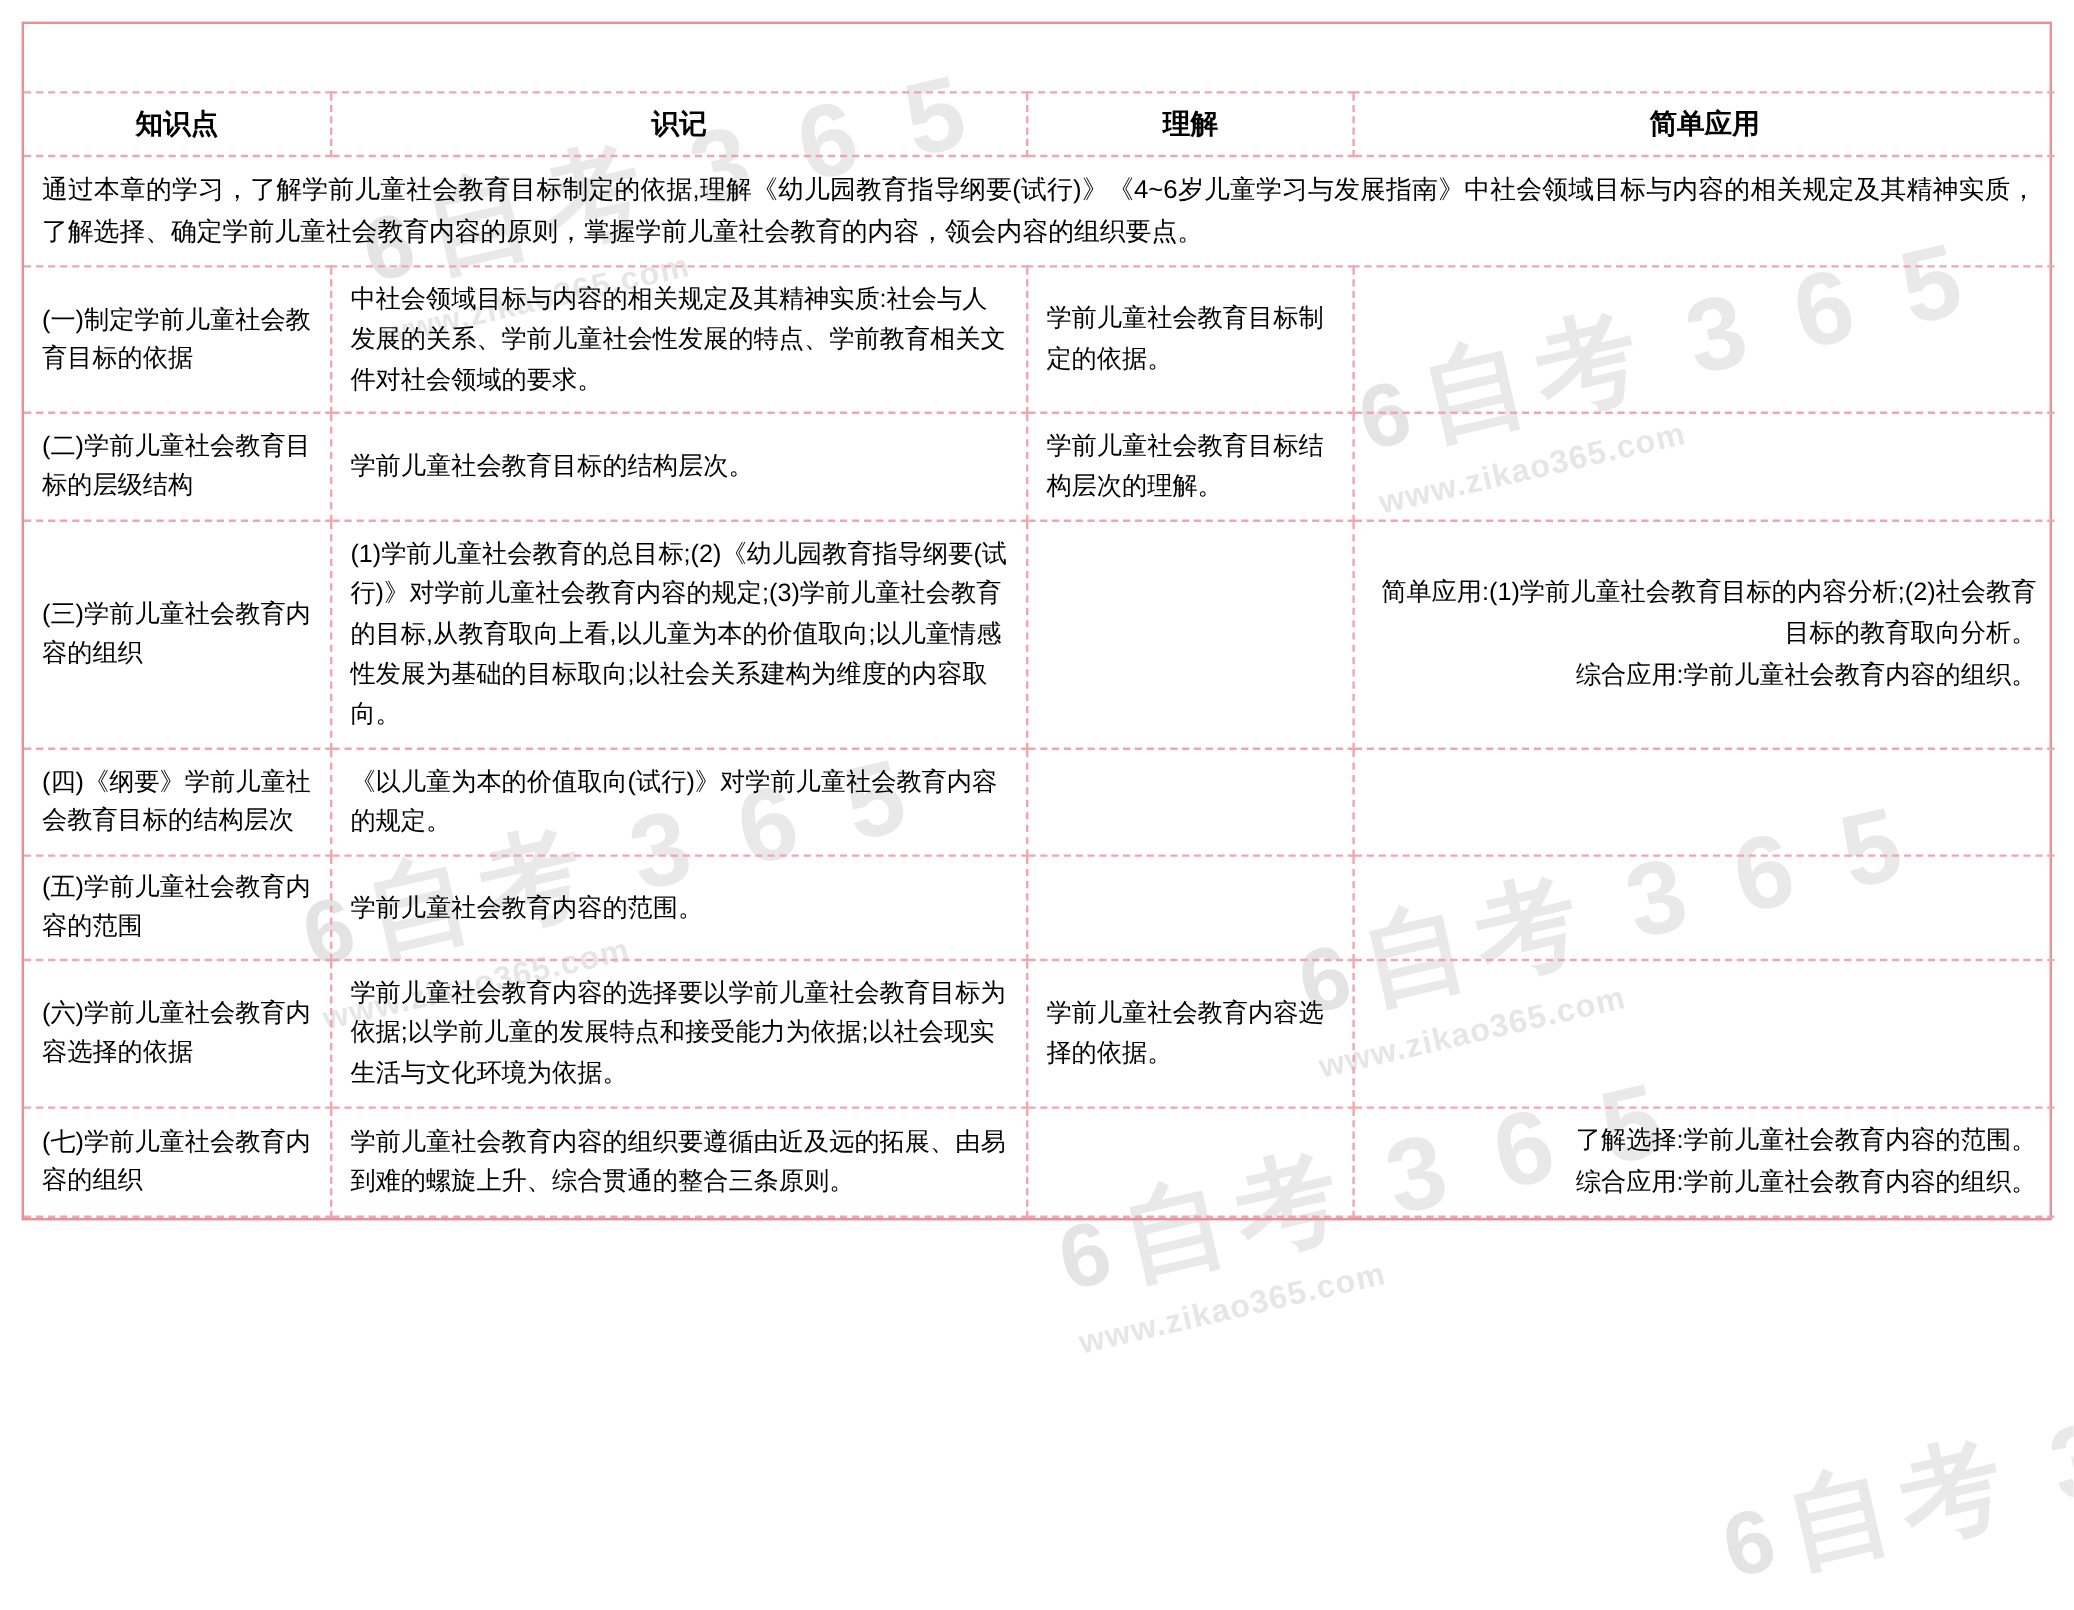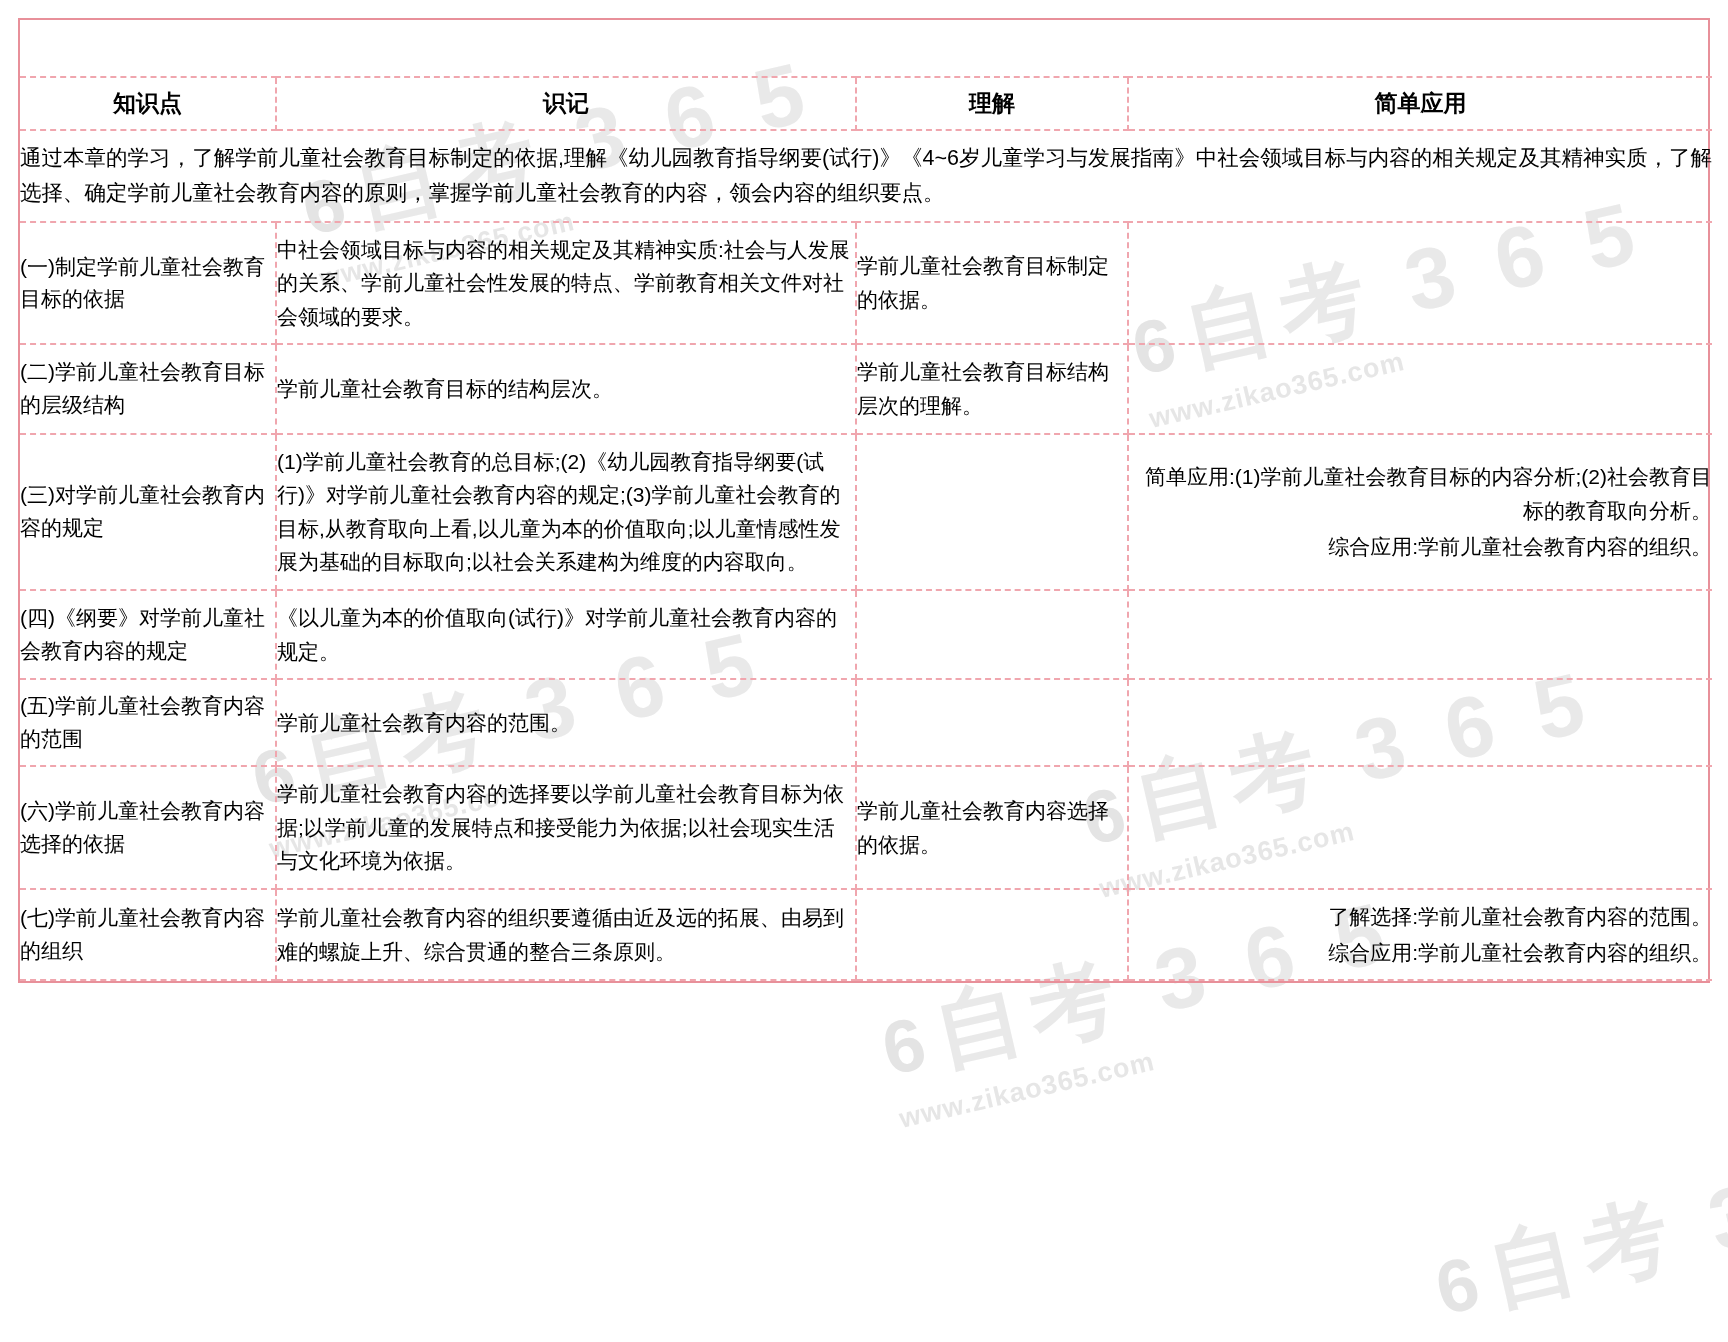--- a/index.html
+++ b/index.html
@@ -31,21 +31,21 @@
   }
   table.main {
     border-collapse: collapse;
     width: 100%;
     table-layout: fixed;
   }
   table.main td, table.main th {
     border-right: 2px dashed #f0a6ae;
     border-bottom: 2px dashed #f0a6ae;
     vertical-align: middle;
-    padding: 10px 0;
+    padding: 10px 15px;
     box-sizing: border-box;
     background: transparent;
   }
   table.main tr td:last-child, table.main tr th:last-child {
     border-right: none;
   }
   .title-row td {
     background: #eda0a8;
     color: #ffffff;
     text-align: center;
@@ -200,31 +200,31 @@
         </tr>
 
         <tr>
           <td class="cell cell-kp">(二)学前儿童社会教育目标的层级结构</td>
           <td class="cell">学前儿童社会教育目标的结构层次。</td>
           <td class="cell">学前儿童社会教育目标结构层次的理解。</td>
           <td class="cell"></td>
         </tr>
 
         <tr>
-          <td class="cell cell-kp">(三)对学前儿童社会教育内容的规定</td>
+          <td class="cell cell-kp">(三)学前儿童社会教育内容的组织</td>
           <td class="cell">(1)学前儿童社会教育的总目标;(2)《幼儿园教育指导纲要(试行)》对学前儿童社会教育内容的规定;(3)学前儿童社会教育的目标,从教育取向上看,以儿童为本的价值取向;以儿童情感性发展为基础的目标取向;以社会关系建构为维度的内容取向。</td>
           <td class="cell"></td>
           <td class="cell">
             <p>简单应用:(1)学前儿童社会教育目标的内容分析;(2)社会教育目标的教育取向分析。</p>
             <p>综合应用:学前儿童社会教育内容的组织。</p>
           </td>
         </tr>
 
         <tr>
-          <td class="cell cell-kp">(四)《纲要》对学前儿童社会教育内容的规定</td>
+          <td class="cell cell-kp">(四)《纲要》学前儿童社会教育目标的结构层次</td>
           <td class="cell">《以儿童为本的价值取向(试行)》对学前儿童社会教育内容的规定。</td>
           <td class="cell"></td>
           <td class="cell"></td>
         </tr>
 
         <tr>
           <td class="cell cell-kp">(五)学前儿童社会教育内容的范围</td>
           <td class="cell">学前儿童社会教育内容的范围。</td>
           <td class="cell"></td>
           <td class="cell"></td>

